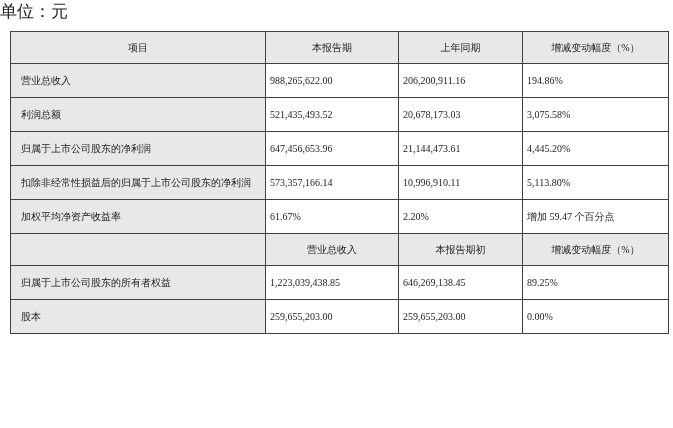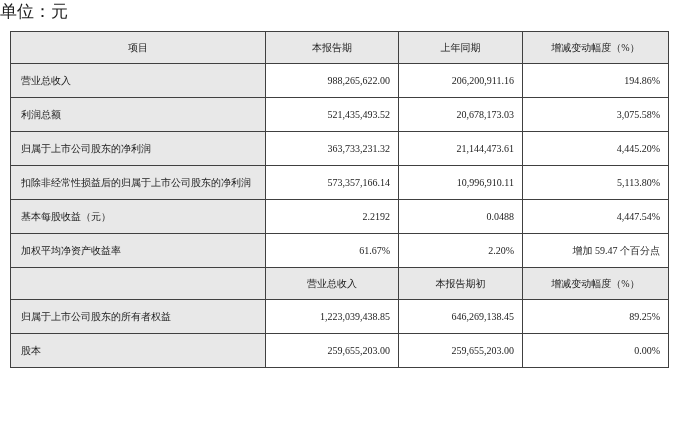--- a/index.html
+++ b/index.html
@@ -39,21 +39,20 @@
     text-align: center;
     padding: 2px 4px;
   }
   td.label {
     background: #e8e8e8;
     text-align: left;
     padding: 3px 8px 3px 10px;
   }
   td.num {
     background: #ffffff;
-    text-align: right;
     padding: 3px 8px 3px 4px;
     white-space: nowrap;
   }
 </style>
 </head>
 <body>
 
 <div class="unit-row">单位：元</div>
 
 <table class="fin">
@@ -78,35 +77,29 @@
       <td class="num">194.86%</td>
     </tr>
     <tr>
       <td class="label">利润总额</td>
       <td class="num">521,435,493.52</td>
       <td class="num">20,678,173.03</td>
       <td class="num">3,075.58%</td>
     </tr>
     <tr>
       <td class="label">归属于上市公司股东的净利润</td>
-      <td class="num">363,733,231.32</td>
+      <td class="num">647,456,653.96</td>
       <td class="num">21,144,473.61</td>
       <td class="num">4,445.20%</td>
     </tr>
     <tr>
       <td class="label">扣除非经常性损益后的归属于上市公司股东的净利润</td>
       <td class="num">573,357,166.14</td>
       <td class="num">10,996,910.11</td>
       <td class="num">5,113.80%</td>
-    </tr>
-    <tr>
-      <td class="label">基本每股收益（元）</td>
-      <td class="num">2.2192</td>
-      <td class="num">0.0488</td>
-      <td class="num">4,447.54%</td>
     </tr>
     <tr>
       <td class="label">加权平均净资产收益率</td>
       <td class="num">61.67%</td>
       <td class="num">2.20%</td>
       <td class="num">增加 59.47 个百分点</td>
     </tr>
 
     <tr>
       <th></th>

